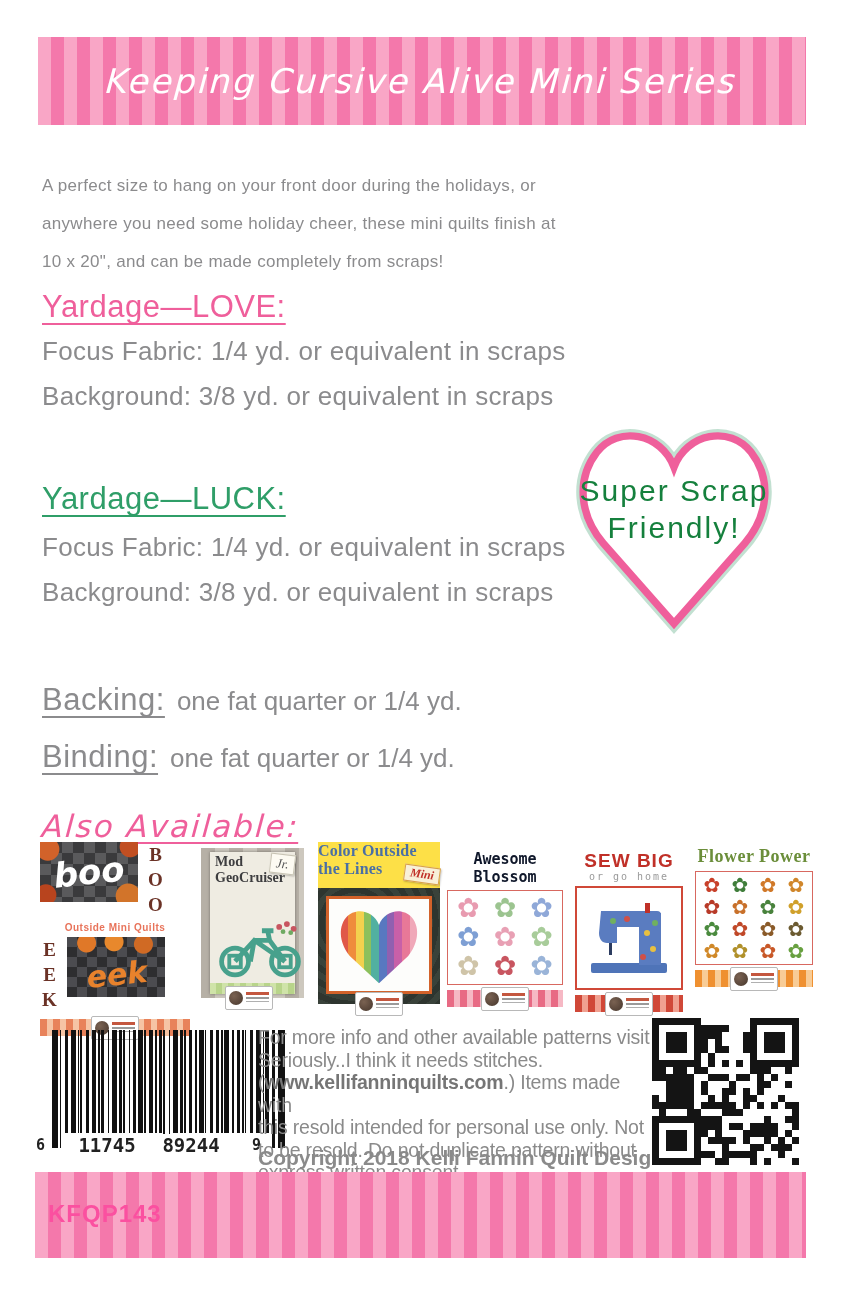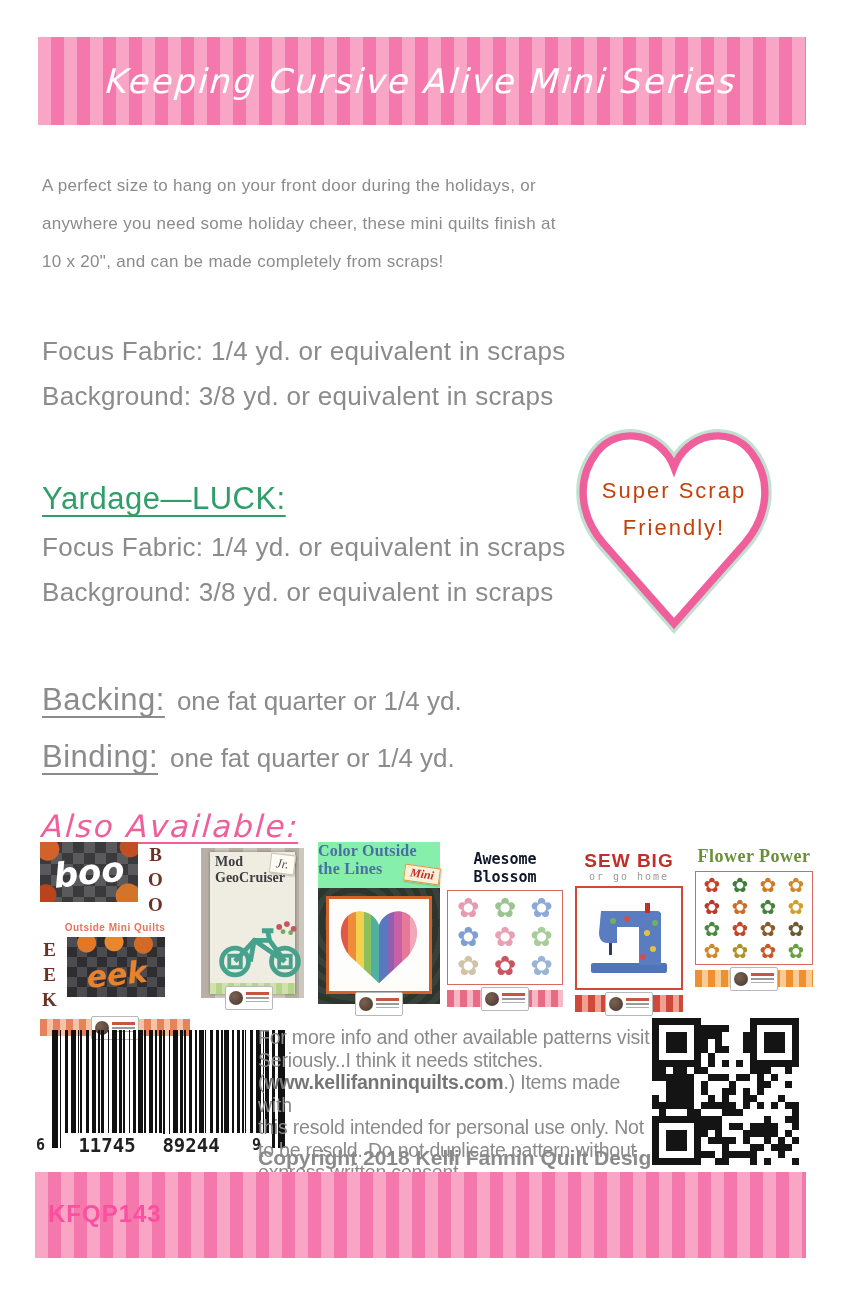--- a/index.html
+++ b/index.html
@@ -35,21 +35,21 @@
 
   .also{position:absolute;left:42px;top:808px;font-size:31px;color:#ef5f9b;
      font-family:"DejaVu Sans",sans-serif;font-style:italic;letter-spacing:2px;
      text-decoration:underline;text-decoration-thickness:2px;text-underline-offset:5px;
      transform:skewX(-4deg);transform-origin:left;}
 
   
   .heart-wrap{position:absolute;left:563px;top:410px;width:222px;height:232px;}
   .heart-wrap svg{position:absolute;inset:0;}
   .heart-text{position:absolute;left:0;right:0;top:62px;text-align:center;
-     color:#c2410c;font-size:22px;letter-spacing:2px;line-height:37px;}
+     color:#15803d;font-size:30px;letter-spacing:2px;line-height:37px;}
 
   
   .cards{position:absolute;left:0;top:842px;width:841px;height:178px;}
   .card{position:absolute;top:0;}
   .mini-band{height:17px;display:flex;justify-content:center;align-items:center;margin-top:4px;}
   .band-orange{background:repeating-linear-gradient(90deg,#e8825a 0 7px,#f6c4a4 7px 13px);}
   .band-pink{background:repeating-linear-gradient(90deg,#e86a84 0 7px,#f6b8c4 7px 13px);}
   .band-red{background:repeating-linear-gradient(90deg,#d04838 0 7px,#f0a090 7px 13px);}
   .band-orange2{background:repeating-linear-gradient(90deg,#ef9030 0 7px,#f8cc96 7px 13px);}
   .logo-chip{width:48px;height:24px;background:#fff;border:1px solid #b8b8b8;border-radius:2px;
@@ -99,21 +99,21 @@
   .tag{position:absolute;background:#fdfbf2;border:1px solid #c8c4b4;color:#555;
      font-family:"Liberation Serif",serif;font-style:italic;box-shadow:1px 1px 2px rgba(0,0,0,.25);}
   .jr-tag{right:0;top:2px;font-size:13px;padding:1px 5px;transform:rotate(7deg);}
   .cruiser-quilt svg{position:absolute;left:2px;bottom:12px;}
   .grass{position:absolute;left:0;right:0;bottom:0;height:11px;
      background:repeating-linear-gradient(90deg,#cfe3a8 0 6px,#b8d48a 6px 12px);}
   .chip-bottom{position:absolute;left:50%;transform:translateX(-50%);bottom:-12px;z-index:3;}
 
   
   .card-lines{left:318px;top:0;width:122px;}
-  .lines-head{position:relative;height:46px;background:#86efac;}
+  .lines-head{position:relative;height:46px;background:#fde047;}
   .lines-title{font-family:"Liberation Serif",serif;font-size:16px;color:#4a6fa5;
      line-height:1.1;font-weight:bold;letter-spacing:.2px;}
   .mini-tag{right:0;top:24px;font-size:12px;padding:0 5px;color:#c03028;
      background:#f8f0d8;border-color:#d8a048;transform:rotate(8deg);font-weight:bold;}
   .lines-photo{height:116px;position:relative;
      background:repeating-radial-gradient(circle at 30% 30%,#39423a 0 6px,#2e352f 6px 12px);}
   .lines-quilt{position:absolute;left:8px;top:8px;right:8px;bottom:10px;background:#fdfdfb;
      border:3px solid #d2622a;display:flex;align-items:center;justify-content:center;}
 
   
@@ -167,20 +167,21 @@
 <div class="page">
 
   <div class="stripe-band header-band">
     <div class="header-title">Keeping Cursive Alive Mini Series</div>
   </div>
 
   <p class="intro"><span>A perfect size to hang on your front door during the holidays, or</span><br>
      <span>anywhere you need some holiday cheer, these mini quilts finish at</span><br>
      <span>10 x 20", and can be made completely from scraps!</span></p>
 
+  <div class="sec-heading love">Yardage—LOVE:</div>
   <div class="fab-line love-f">Focus Fabric: 1/4 yd. or equivalent in scraps</div>
   <div class="fab-line love-b">Background: 3/8 yd. or equivalent in scraps</div>
 
   <div class="sec-heading luck">Yardage—LUCK:</div>
   <div class="fab-line luck-f">Focus Fabric: 1/4 yd. or equivalent in scraps</div>
   <div class="fab-line luck-b">Background: 3/8 yd. or equivalent in scraps</div>
 
   <div class="heart-wrap">
     <svg viewBox="0 0 210 215">
       <path d="M105 54 C93 22 52 14 32 40 C12 66 16 100 38 126 L105 202 L172 126 C194 100 198 66 178 40 C158 14 117 22 105 54 Z" fill="none" stroke="#aed6c2" stroke-width="13" opacity="0.75"></path>

